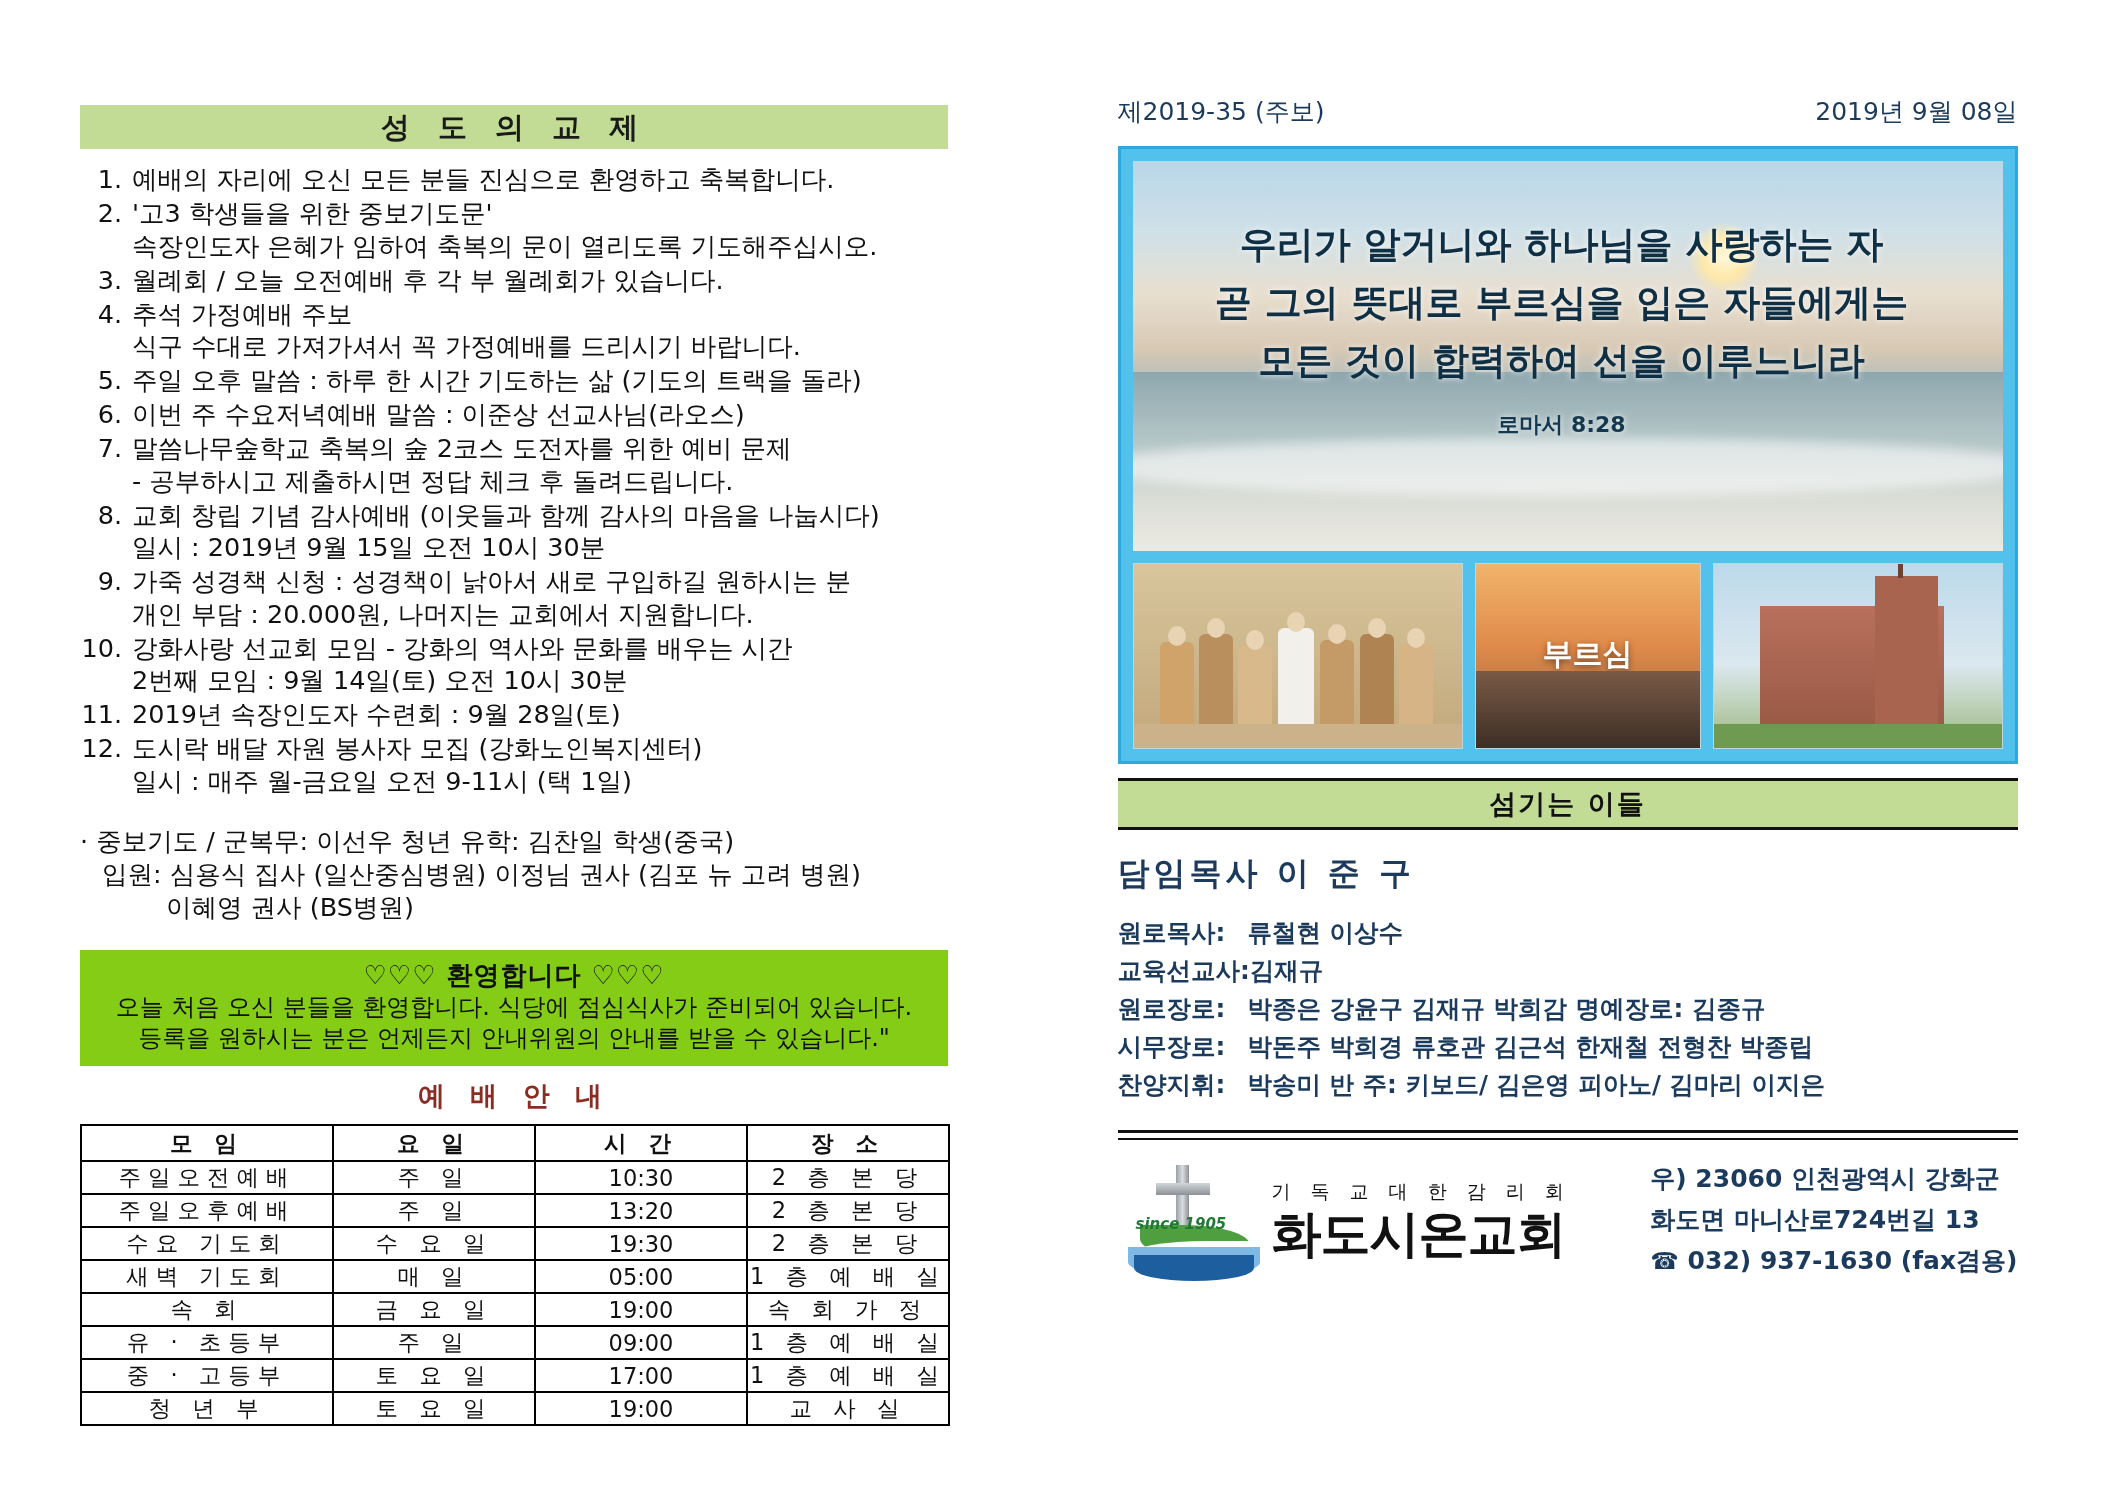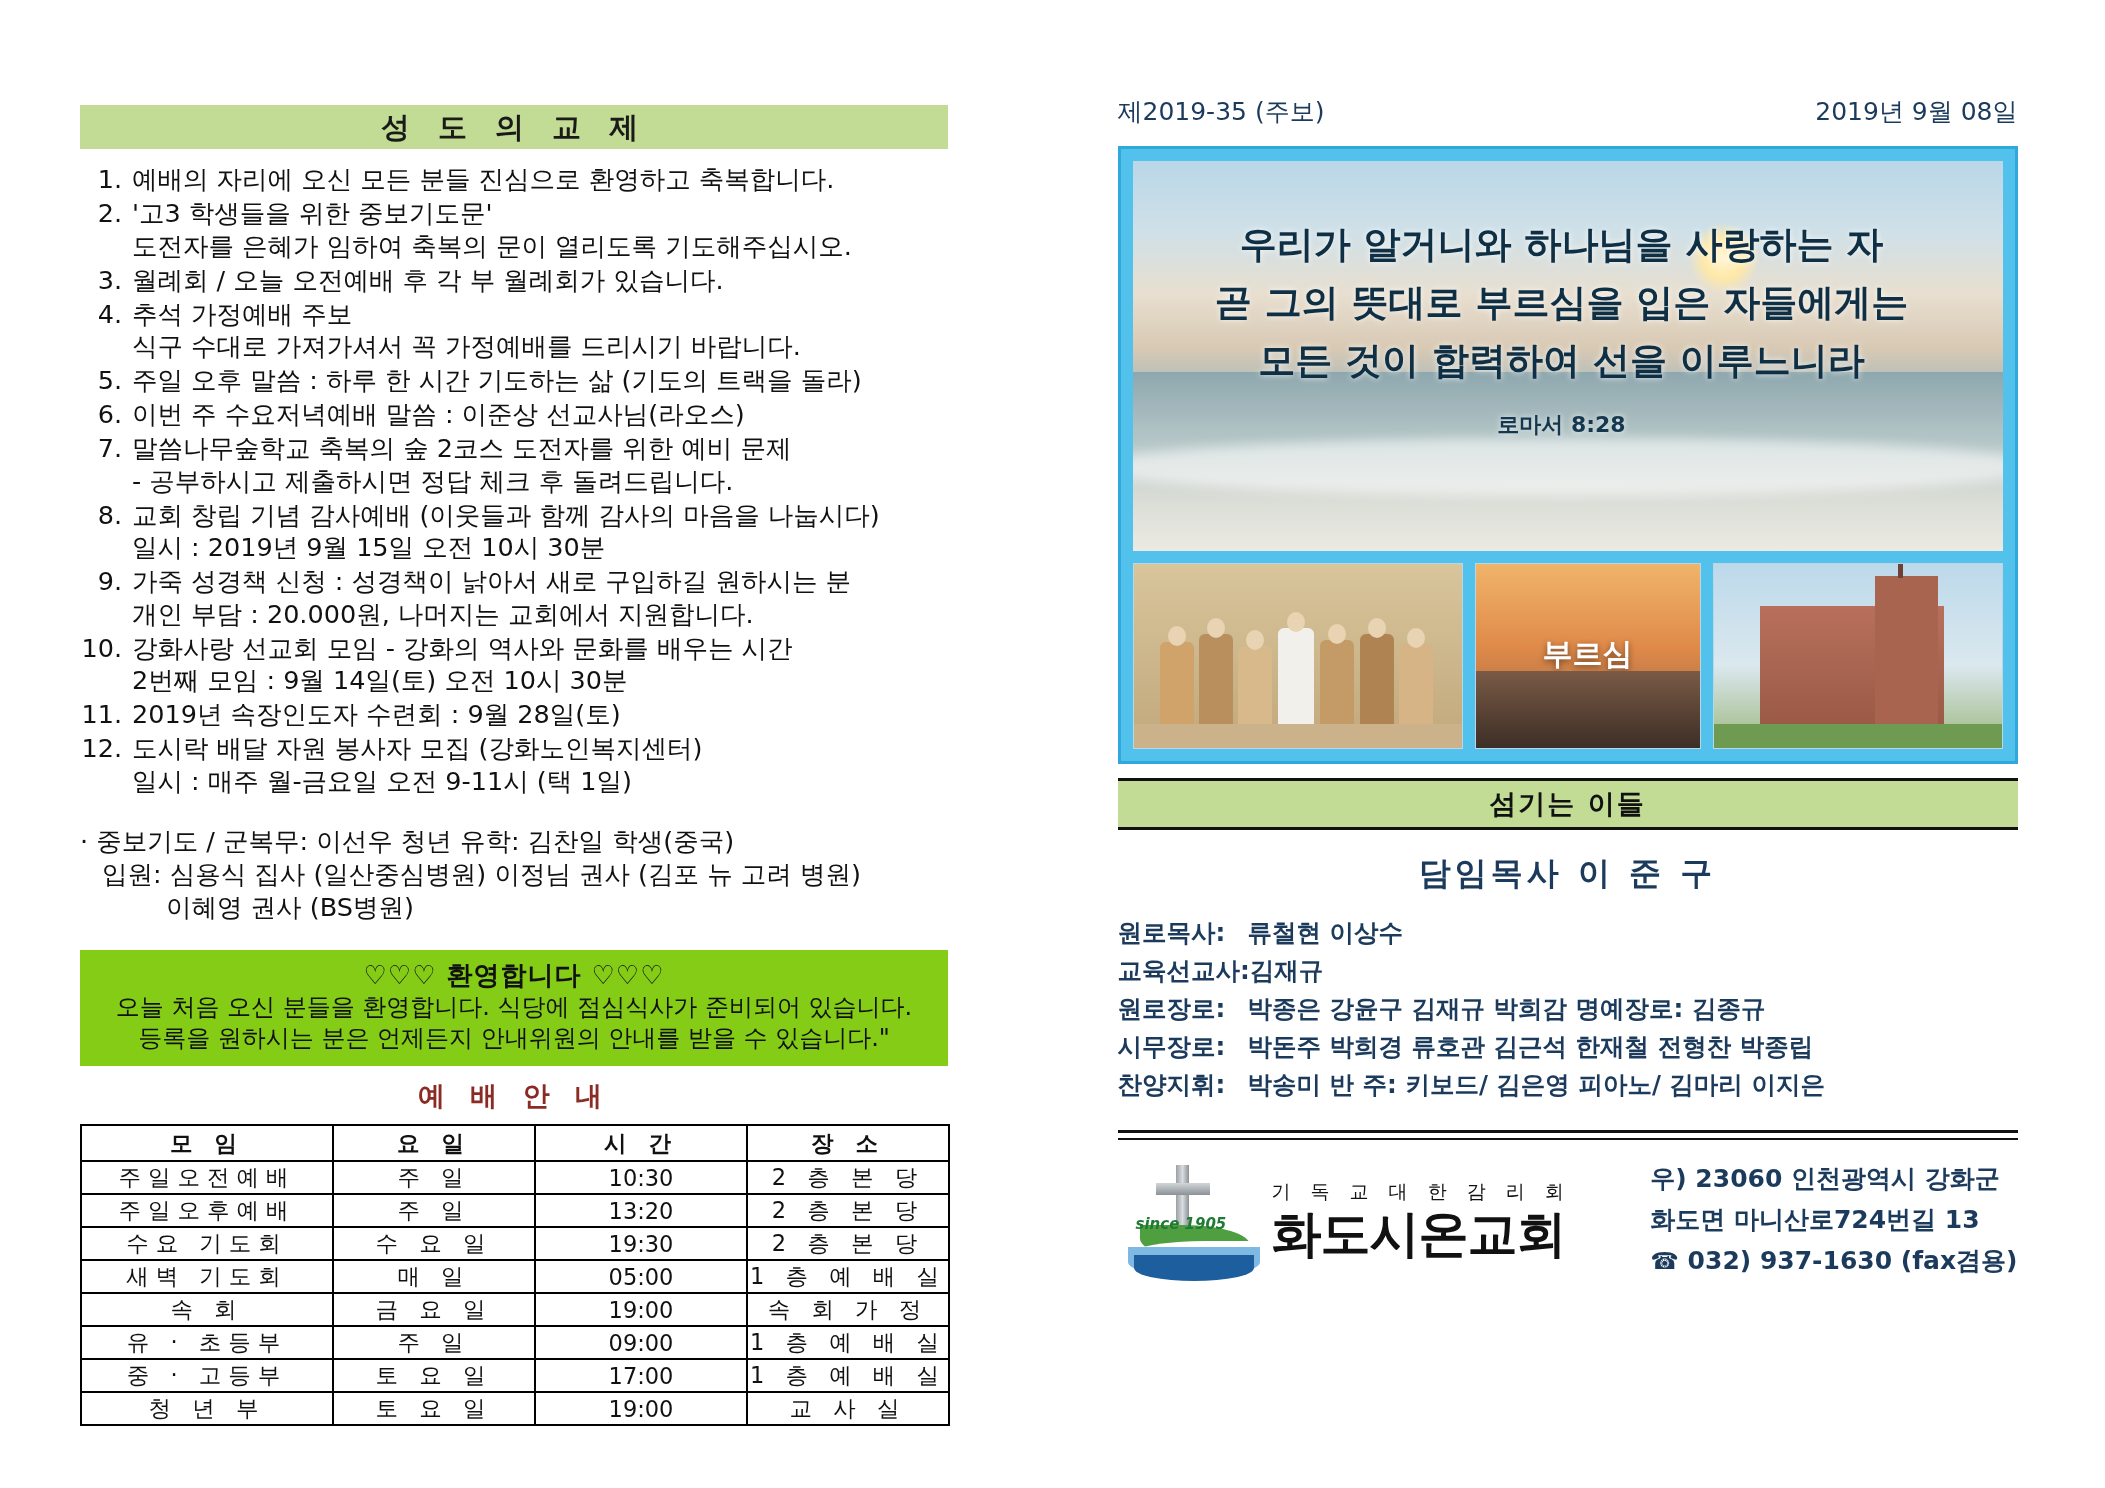--- a/index.html
+++ b/index.html
@@ -251,21 +251,20 @@
     line-height: 46px;
     text-align: center;
     font-size: 27px;
     font-weight: bold;
     letter-spacing: 2px;
     color: #111;
   }
   .pastor {
     width: 900px;
     margin: 22px auto 0 auto;
-    text-align: center;
     color: #1b3a5c;
     font-weight: bold;
     font-size: 32px;
     letter-spacing: 4px;
   }
   .staff {
     width: 900px;
     margin: 18px auto 0 auto;
     color: #1b3a5c;
   }
@@ -324,21 +323,21 @@
         <li>
           <span class="num">1.</span>
           <span class="li-body">
             <div>예배의 자리에 오신 모든 분들 진심으로 환영하고 축복합니다.</div>
           </span>
         </li>
         <li>
           <span class="num">2.</span>
           <span class="li-body">
             <div>'고3 학생들을 위한 중보기도문'</div>
-            <div>도전자를 은혜가 임하여 축복의 문이 열리도록 기도해주십시오.</div>
+            <div>속장인도자 은혜가 임하여 축복의 문이 열리도록 기도해주십시오.</div>
           </span>
         </li>
         <li>
           <span class="num">3.</span>
           <span class="li-body">
             <div>월례회 / 오늘 오전예배 후 각 부 월례회가 있습니다.</div>
           </span>
         </li>
         <li>
           <span class="num">4.</span>

